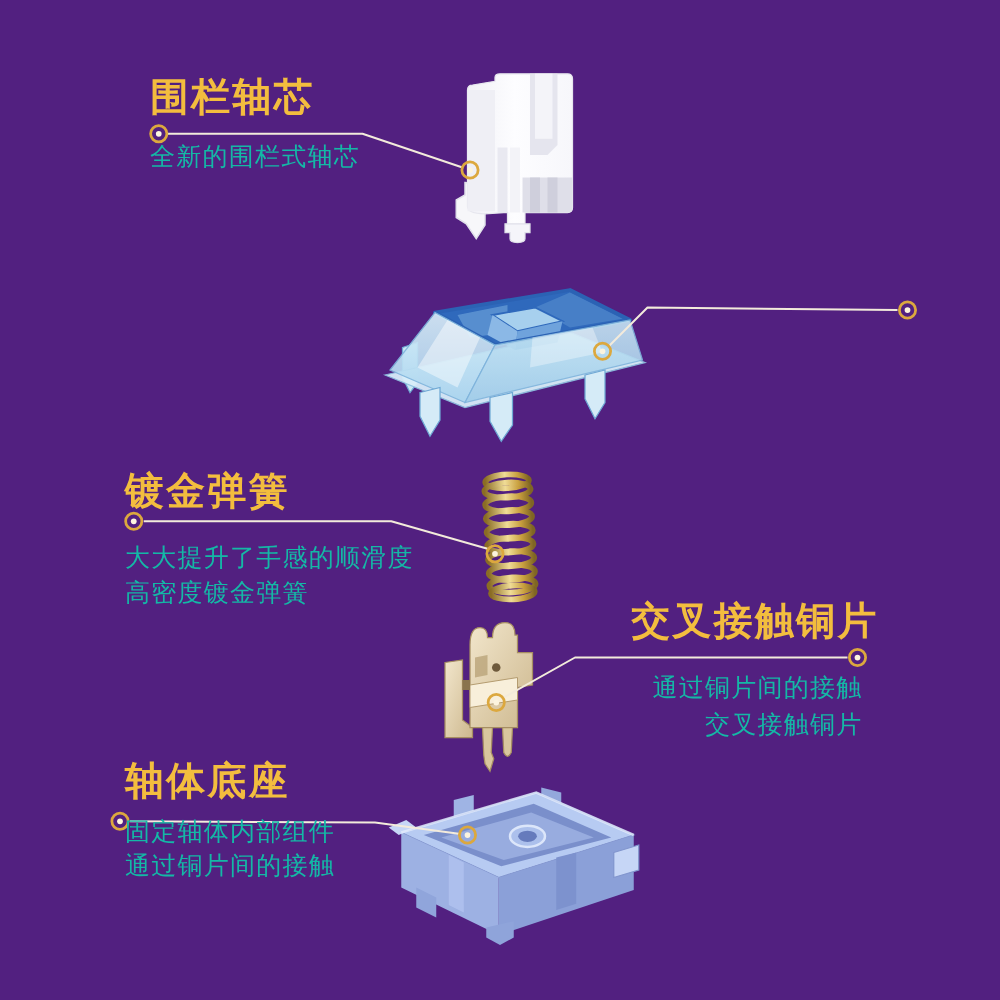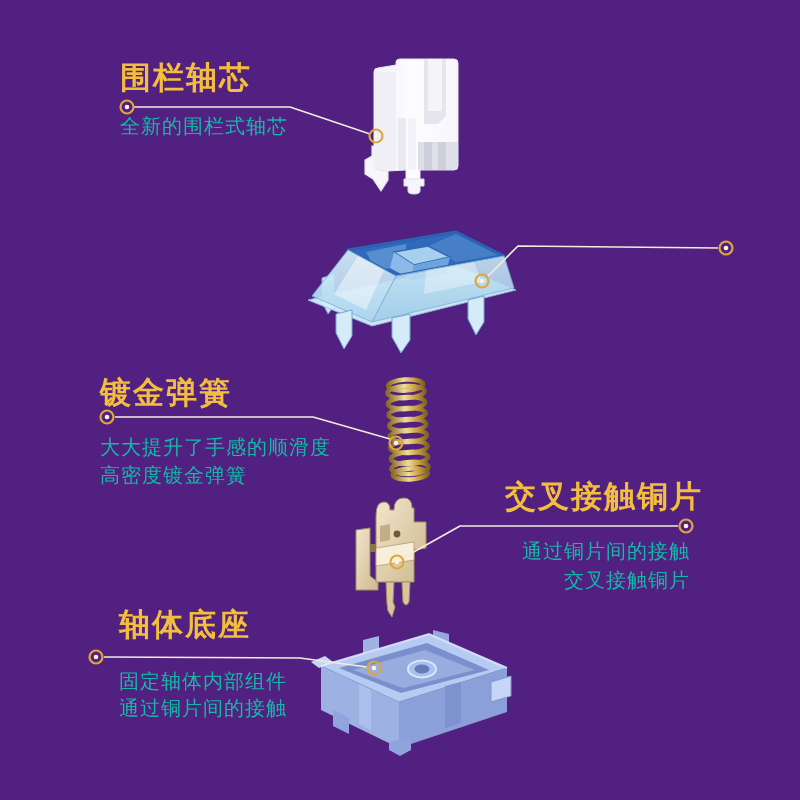--- a/index.html
+++ b/index.html
@@ -18,21 +18,21 @@
   .ann .body{margin-top:16px;}
   .ann .line{
     font-size:20px;line-height:28px;font-weight:500;
     color:#14b8a6;letter-spacing:1px;white-space:nowrap;
   }
   .ann.right{text-align:right;}
   .a1{left:120px;top:60px;}
   .a2{right:81px;top:204px;}
   .a3{left:100px;top:375px;font-family:Liberation Serif, serif;}   .a3 .body{margin-top:22px;}
   .a4{right:97px;top:479px;}   .a4 .body{margin-top:22px;padding-right:13px;} .a4 .line{line-height:29px;}
-  .a5{left:119px;top:607px;}   .a5 .body{margin-top:25px;} .a5 .line{line-height:27px;}
+  .a5{left:100px;top:607px;}   .a5 .body{margin-top:10px;} .a5 .line{line-height:27px;}
   .comp{position:absolute;}
   .comp svg{display:block;}
   .c-stem{left:358px;top:50px;}
   .c-cover{left:306px;top:222px;}
   .c-spring{left:384px;top:377px;}
   .c-contact{left:350px;top:486px;}
   .c-base{left:305px;top:624px;}
   .overlay{position:absolute;left:0;top:0;pointer-events:none;}
 </style>
 </head>

